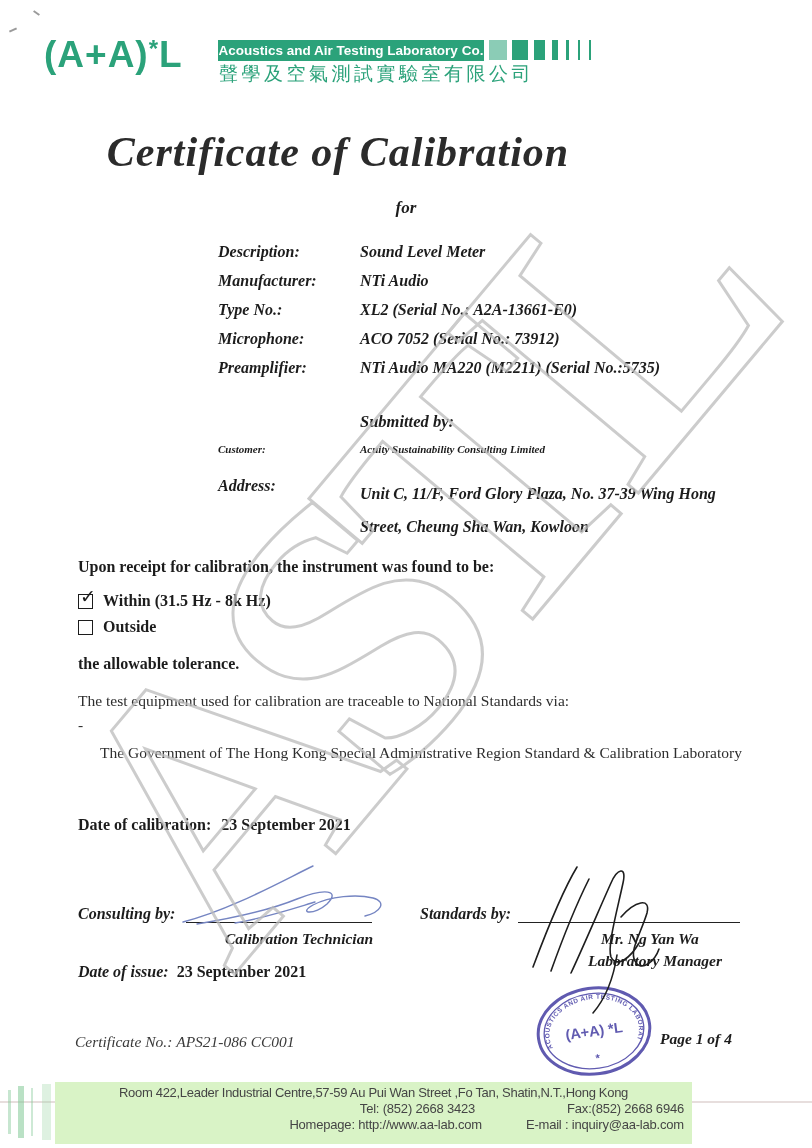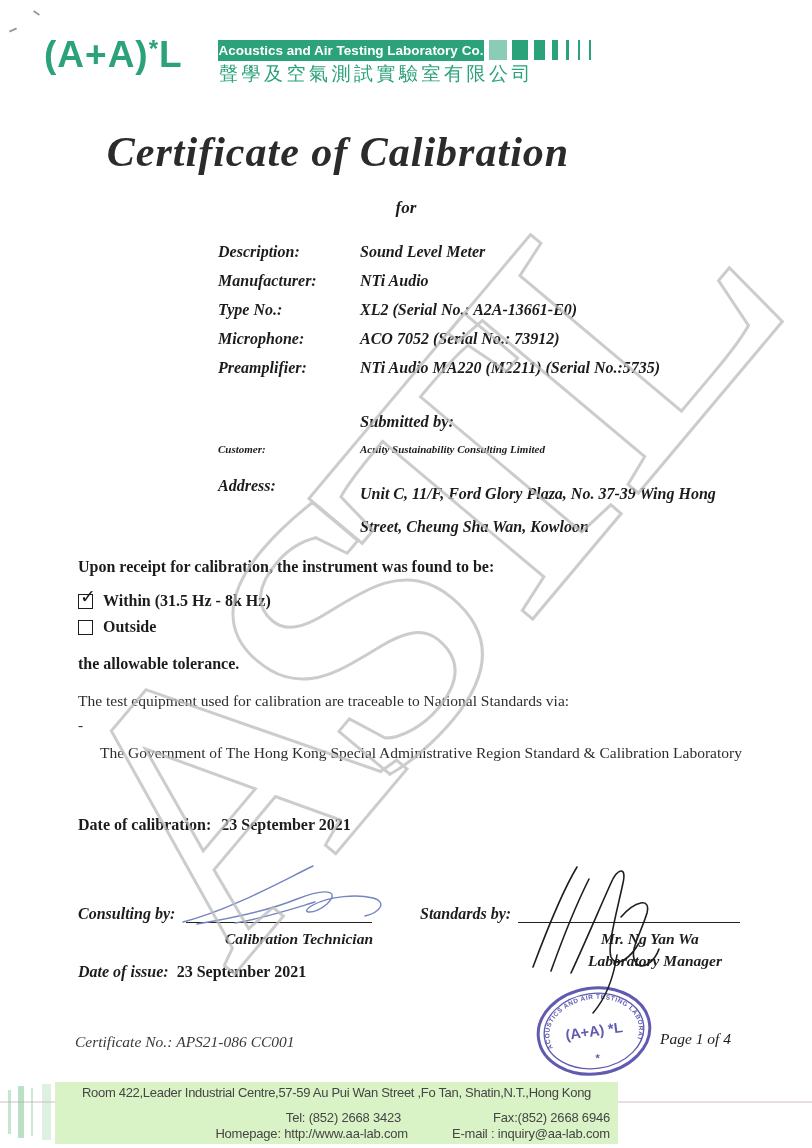--- a/index.html
+++ b/index.html
@@ -73,31 +73,31 @@
   .sig-line { position:absolute; height:1.4px; background:#222; z-index:3; }
   .sig-role { position:absolute; font-weight:bold; font-style:italic; font-size:15.5px; }
   .sig-svg { position:absolute; z-index:5; pointer-events:none; }
   .issue-line { position:absolute; left:78px; top:963px; font-weight:bold;
     font-style:italic; font-size:16px; }
   .issue-line .dval { font-style:normal; margin-left:8px; }
 
   
   .cert-no { position:absolute; left:75px; top:1033px; font-style:italic;
     font-size:15.5px; color:#3a3a3a; }
-  .page-ind { position:absolute; left:660px; top:1030px; font-style:italic; font-size:15.5px; }
+  .page-ind { position:absolute; left:660px; top:1030px; font-style:italic; font-size:15.5px;font-weight:bold; }
   .stamp-svg { position:absolute; left:532px; top:982px; z-index:4; opacity:.9;
     transform:rotate(-8deg); }
 
   
-  .footer { position:absolute; left:55px; top:1082px; width:563px; height:62px;
+  .footer { position:absolute; left:55px; top:1082px; width:637px; height:62px;
     background:var(--footer-bg); z-index:3; font-family:"Liberation Sans", sans-serif;
     font-size:13px; color:#454545; padding:3px 8px 0 8px; }
   .footer .l1 { text-align:center; white-space:nowrap; letter-spacing:-0.3px; }
   .f-row { display:flex; justify-content:flex-end; white-space:nowrap; letter-spacing:-0.2px; }
-  .f-row.tels   { gap:92px;  margin-top:10px; }
+  .f-row.tels   { gap:92px;  margin-top:1px; }
   .f-row.links  { gap:44px;  margin-top:1px; }
 </style>
 </head>
 <body>
 
 <div class="page" style="--green:#2ba27a; --footer-bg:#d9f3c6;">
 
   <span class="scan-mark" style="left:33px; top:12px; width:7px; height:2px; transform:rotate(35deg);"></span>
   <span class="scan-mark" style="left:9px; top:29px; width:8px; height:2px; transform:rotate(-25deg);"></span>
   <div class="scan-line"></div>

